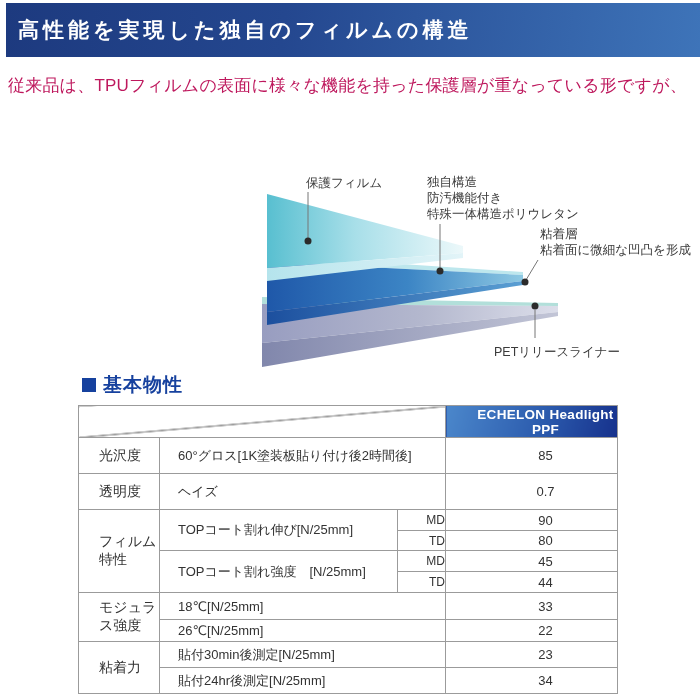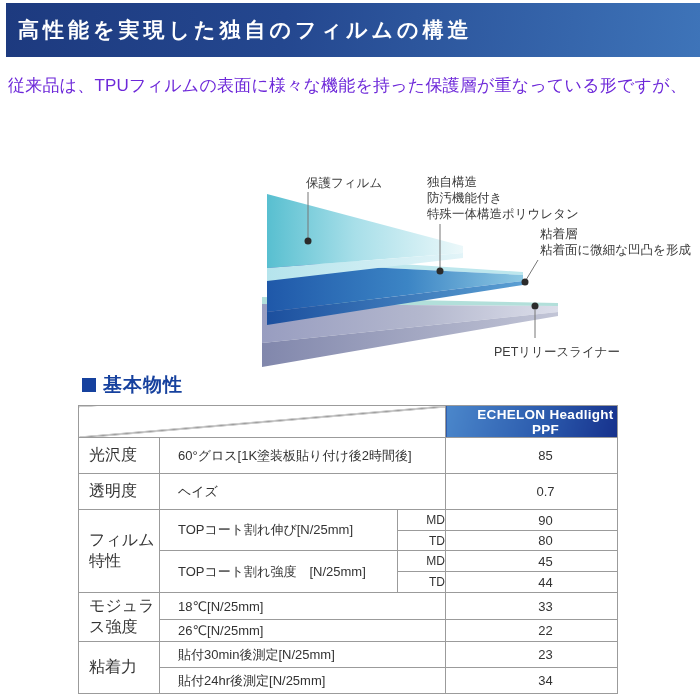--- a/index.html
+++ b/index.html
@@ -13,39 +13,39 @@
     background:linear-gradient(97deg,#1d3a7f 0%,#24478f 40%,#3e74b9 100%);
     display:flex;align-items:center;box-sizing:border-box;padding-left:12px;
   }
   .header-bar .title{
     color:#ffffff;font-family:"Liberation Serif","DejaVu Serif",serif;
     font-size:21px;font-weight:600;letter-spacing:4px;white-space:nowrap;
   }
   
   .intro{
     position:absolute;left:8px;top:70px;width:688px;
-    font-size:17px;line-height:32px;color:#6d28d9;letter-spacing:0.2px;
+    font-size:17px;line-height:32px;color:#be185d;letter-spacing:0.2px;
   }
   .intro .line{white-space:nowrap;}
   
   .diagram{position:absolute;left:180px;top:170px;width:520px;height:200px;}
   .diagram text{font-family:"Liberation Sans","DejaVu Sans",sans-serif;font-size:12.5px;fill:#3a3a3a;}
   
   .section-heading{
     position:absolute;left:82px;top:372px;display:flex;align-items:center;gap:7px;
   }
   .section-heading .sq{width:14px;height:14px;background:#16419e;}
   .section-heading .txt{font-size:19px;font-weight:bold;color:#16419e;letter-spacing:1px;}
   
   .spec-table{
     position:absolute;left:78px;top:405px;border-collapse:collapse;table-layout:fixed;
     font-size:13px;color:#333333;
   }
   .spec-table td{border:1px solid #9b9b9b;vertical-align:middle;box-sizing:border-box;padding:0;}
-  .spec-table .c-cat{width:81px;padding-left:10px;font-size:16px;}
+  .spec-table .c-cat{width:81px;padding-left:20px;font-size:14px;}
   .spec-table .c-desc{width:238px;padding-left:18px;font-size:13px;}
   .spec-table .c-sub{width:48px;text-align:right;font-size:12px;}
   .spec-table .c-val{width:172px;text-align:center;padding-left:28px;}
   .spec-table .diag-cell{
     background:linear-gradient(to bottom right,
       #ffffff calc(50% - 1px),#9b9b9b calc(50% - 0.5px),
       #9b9b9b calc(50% + 0.5px),#ffffff calc(50% + 1px));
   }
   .spec-table .prod-cell{
     background:linear-gradient(105deg,#4b87cb 0%,#2c5cae 55%,#16318c 100%);

